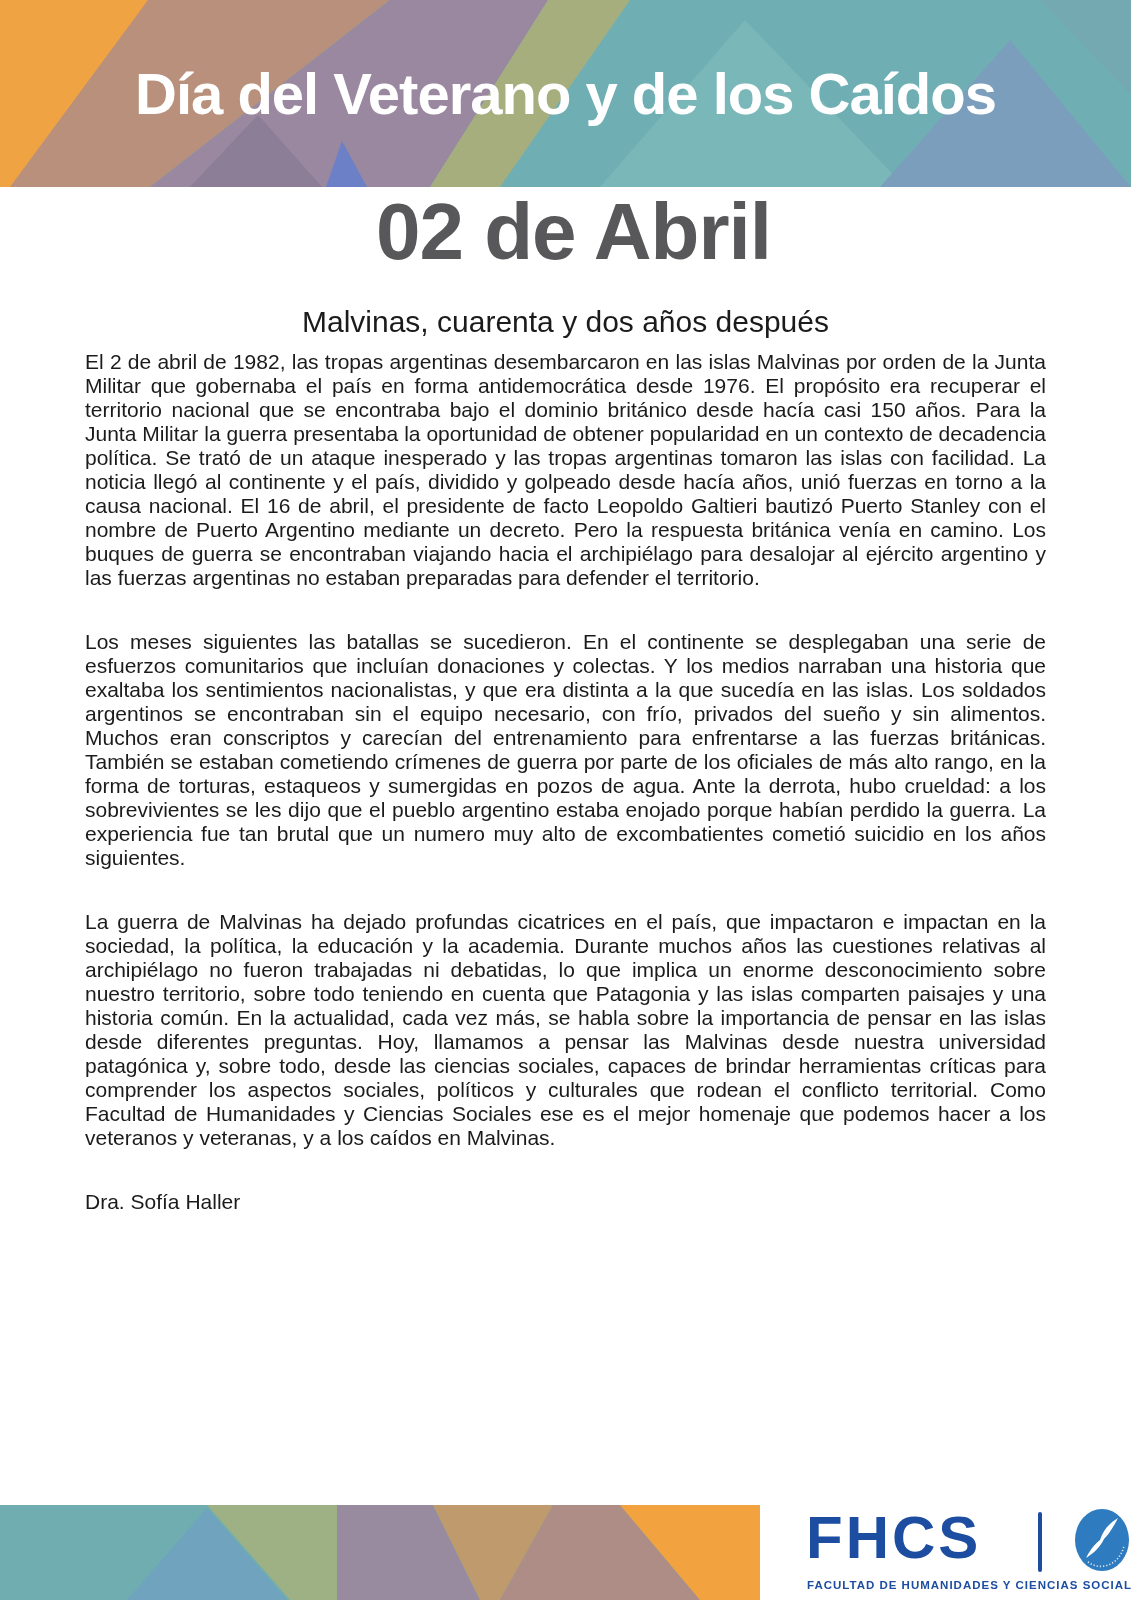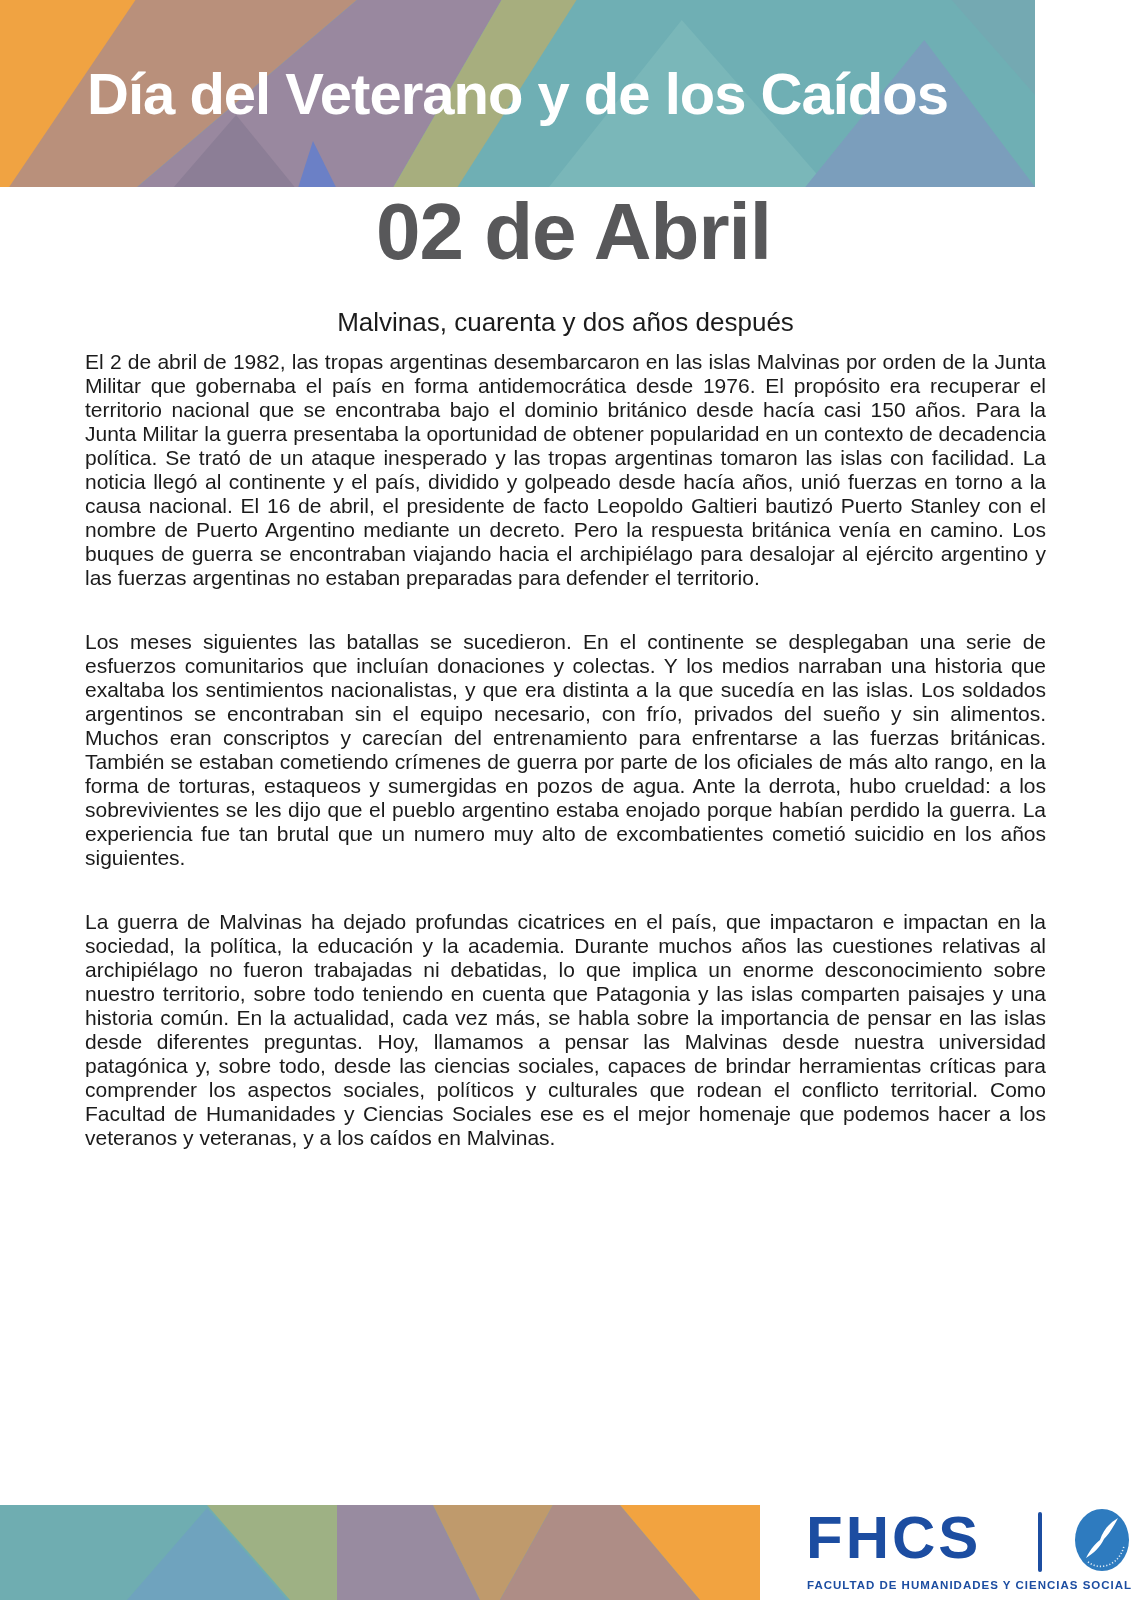--- a/index.html
+++ b/index.html
@@ -5,40 +5,40 @@
   html,body{margin:0;padding:0;background:#ffffff;}
   .page{
     position:relative;
     width:1131px;height:1600px;
     background:#ffffff;
     overflow:hidden;
     font-family:"Liberation Sans", sans-serif;
   }
 
   
-  .banner{position:absolute;top:0;left:0;width:1035px;height:187px;}
+  .banner{position:absolute;top:0;left:0;width:1131px;height:187px;}
   .banner svg{position:absolute;top:0;left:0;width:100%;height:100%;display:block;}
   .banner-title{
     position:absolute;top:24px;left:0;width:100%;
     text-align:center;color:#ffffff;
     font-weight:bold;font-size:58px;line-height:62px;letter-spacing:-1px;
   }
   .banner-title span{display:block;}
 
   
   .date-title{
     position:absolute;top:188px;left:0;width:100%;
     text-align:center;font-weight:bold;
     font-size:80px;line-height:88px;letter-spacing:-1px;
   }
 
   
   .subtitle{
     position:absolute;top:302px;left:0;width:100%;
-    text-align:center;font-size:26px;line-height:40px;
+    text-align:center;font-size:30px;line-height:40px;
     font-weight:normal;margin:0;color:#1b1b1b;
   }
   .article{
     position:absolute;top:350px;left:85px;width:961px;
     font-size:21px;line-height:24px;
   }
   .article p{
     margin:0 0 40px 0;
     text-align:justify;
   }
@@ -89,20 +89,21 @@
   </header>
 
   <div class="date-title" style="color: rgb(88, 88, 90); margin-left: 8px;">02 de Abril</div>
 
   <h2 class="subtitle">Malvinas, cuarenta y dos años después</h2>
 
   <main class="article" style="color: rgb(27, 27, 27);">
     <p>El 2 de abril de 1982, las tropas argentinas desembarcaron en las islas Malvinas por orden de la Junta Militar que gobernaba el país en forma antidemocrática desde 1976. El propósito era recuperar el territorio nacional que se encontraba bajo el dominio británico desde hacía casi 150 años. Para la Junta Militar la guerra presentaba la oportunidad de obtener popularidad en un contexto de decadencia política. Se trató de un ataque inesperado y las tropas argentinas tomaron las islas con facilidad. La noticia llegó al continente y el país, dividido y golpeado desde hacía años, unió fuerzas en torno a la causa nacional. El 16 de abril, el presidente de facto Leopoldo Galtieri bautizó Puerto Stanley con el nombre de Puerto Argentino mediante un decreto. Pero la respuesta británica venía en camino. Los buques de guerra se encontraban viajando hacia el archipiélago para desalojar al ejército argentino y las fuerzas argentinas no estaban preparadas para defender el territorio.</p>
     <p>Los meses siguientes las batallas se sucedieron. En el continente se desplegaban una serie de esfuerzos comunitarios que incluían donaciones y colectas. Y los medios narraban una historia que exaltaba los sentimientos nacionalistas, y que era distinta a la que sucedía en las islas. Los soldados argentinos se encontraban sin el equipo necesario, con frío, privados del sueño y sin alimentos. Muchos eran conscriptos y carecían del entrenamiento para enfrentarse a las fuerzas británicas. También se estaban cometiendo crímenes de guerra por parte de los oficiales de más alto rango, en la forma de torturas, estaqueos y sumergidas en pozos de agua. Ante la derrota, hubo crueldad: a los sobrevivientes se les dijo que el pueblo argentino estaba enojado porque habían perdido la guerra. La experiencia fue tan brutal que un numero muy alto de excombatientes cometió suicidio en los años siguientes.</p>
     <p>La guerra de Malvinas ha dejado profundas cicatrices en el país, que impactaron e impactan en la sociedad, la política, la educación y la academia. Durante muchos años las cuestiones relativas al archipiélago no fueron trabajadas ni debatidas, lo que implica un enorme desconocimiento sobre nuestro territorio, sobre todo teniendo en cuenta que Patagonia y las islas comparten paisajes y una historia común. En la actualidad, cada vez más, se habla sobre la importancia de pensar en las islas desde diferentes preguntas. Hoy, llamamos a pensar las Malvinas desde nuestra universidad patagónica y, sobre todo, desde las ciencias sociales, capaces de brindar herramientas críticas para comprender los aspectos sociales, políticos y culturales que rodean el conflicto territorial. Como Facultad de Humanidades y Ciencias Sociales ese es el mejor homenaje que podemos hacer a los veteranos y veteranas, y a los caídos en Malvinas.</p>
+    <p class="signature">Dra. Sofía Haller</p>
   </main>
 
   <footer>
     <div class="footer-band">
       <svg viewBox="0 0 760 95" preserveAspectRatio="none">
         <rect x="0" y="0" width="760" height="95" fill="#6fadb1"></rect>
         <polygon points="207,3 287,95 127,95" fill="#6fa3be"></polygon>
         <polygon points="207,0 337,0 337,95 290,95" fill="#9eb184"></polygon>
         <polygon points="337,0 433,0 480,95 337,95" fill="#988ba0"></polygon>
         <polygon points="433,0 553,0 500,95 480,95" fill="#bf9a6c"></polygon>

